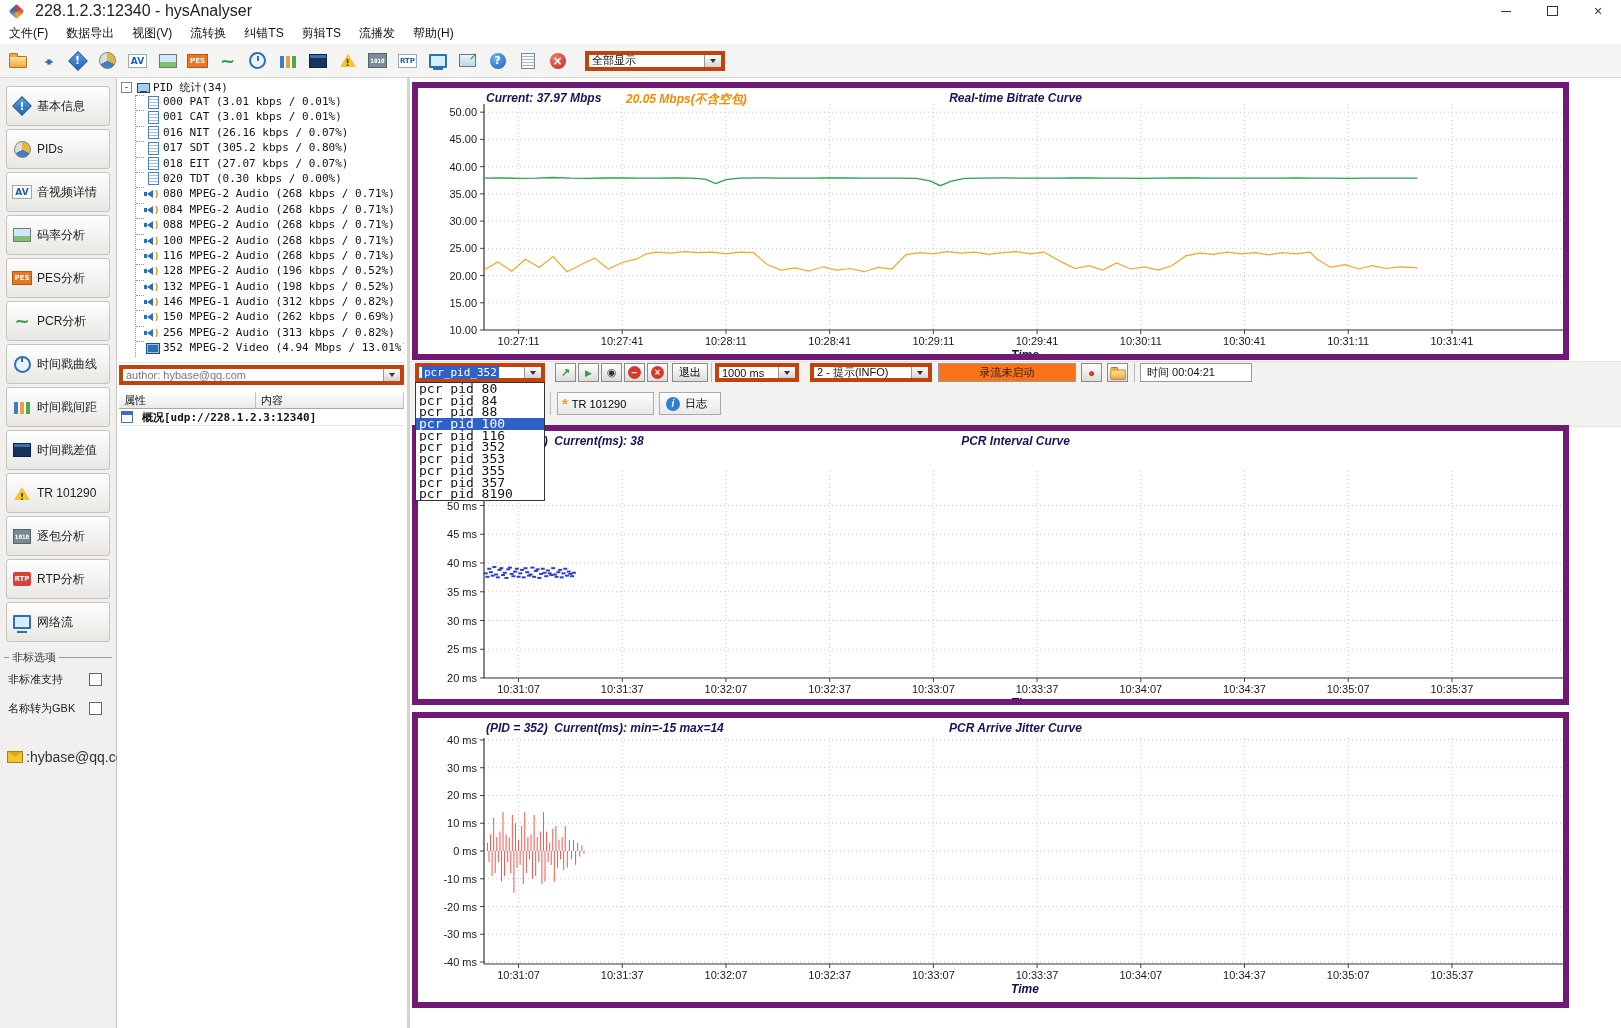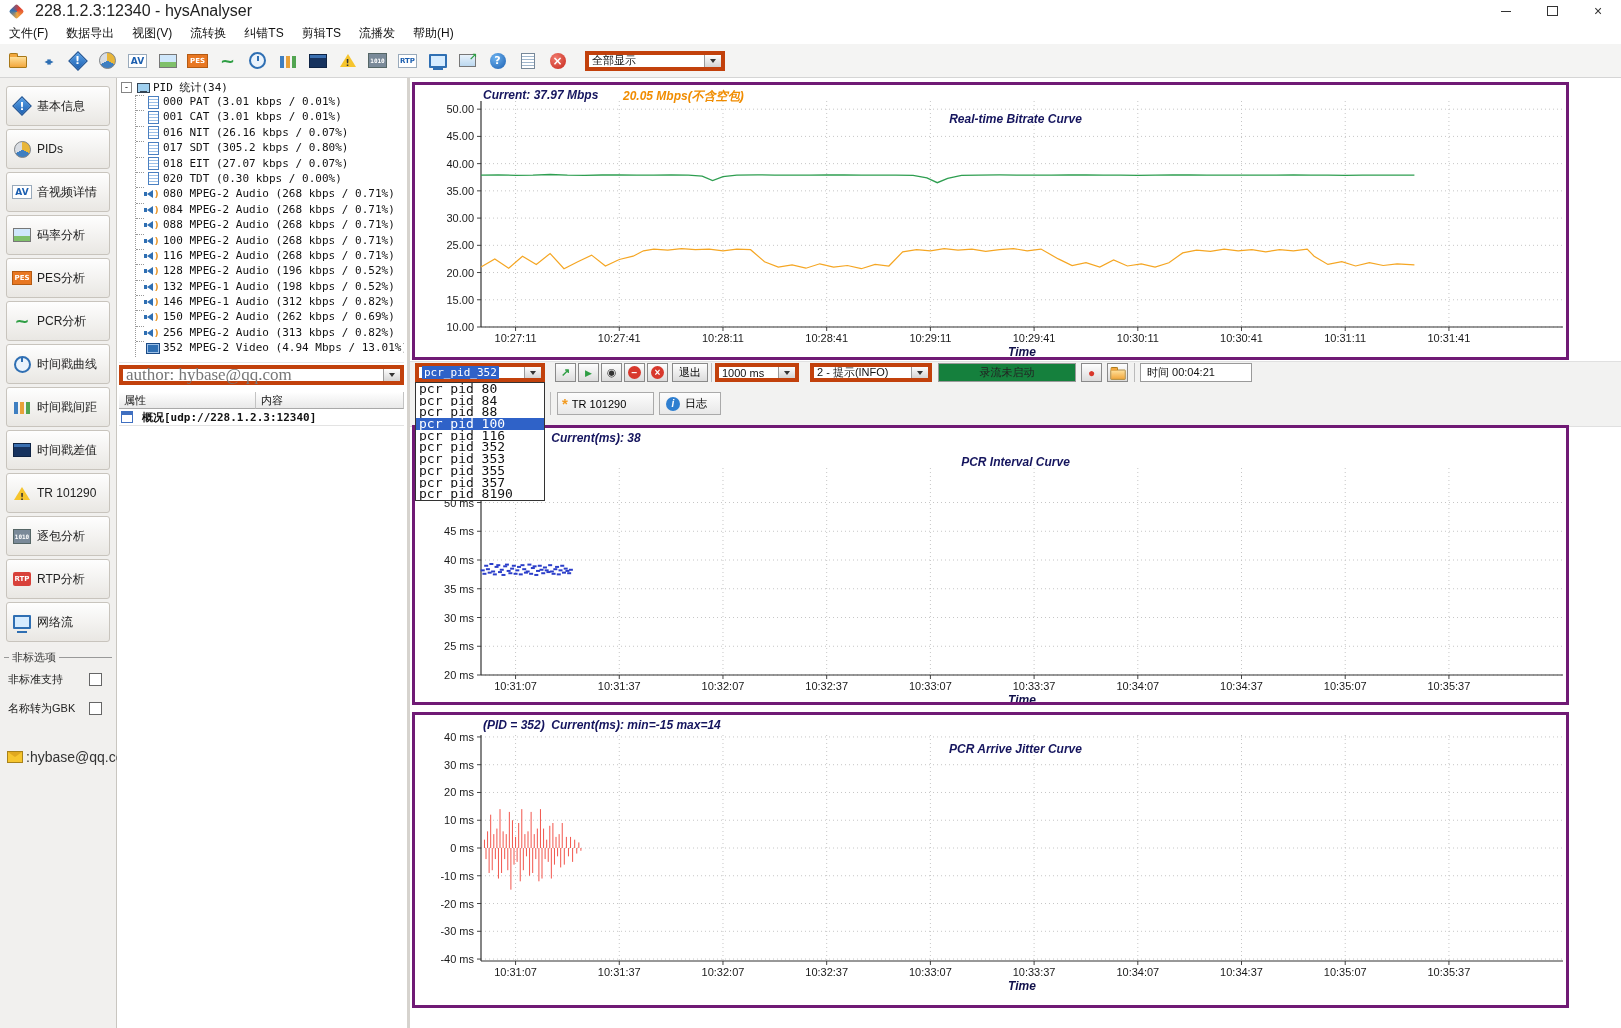--- a/index.html
+++ b/index.html
@@ -97,64 +97,64 @@
   #pidtree{position:absolute;left:2px;top:2px;right:3px;height:282px;overflow:hidden;font-family:"DejaVu Sans Mono",monospace;font-size:11px;border-bottom:1px solid #e8e8e8;}
   .tree-root{display:flex;align-items:center;height:15px;}
   .expander{width:9px;height:9px;border:1px solid #848484;background:#fff;display:inline-flex;align-items:center;justify-content:center;font-size:9px;line-height:7px;margin:0 3px 0 2px;flex:none;}
   .expander::before{content:"-";}
   .tree-ic{width:16px;height:14px;}
   .tree-lb{margin-left:2px;white-space:nowrap;}
   .tree-kids{margin-left:16px;border-left:1px dotted #999;}
   .tree-item{display:flex;align-items:flex-start;height:15.4px;}
   .tree-item::before{content:"";width:8px;border-top:1px dotted #999;margin-right:1px;flex:none;}
   #authorbar{position:absolute;left:2px;top:287px;right:3px;height:20px;}
-  .author-text{font-family:Liberation Serif, serif;font-size:17px;color:#777;text-align:right;}
+  .author-text{font-family:Liberation Sans, sans-serif;font-size:11px;color:#777;text-align:right;}
   #propheader{position:absolute;left:2px;top:314px;right:3px;height:17px;display:flex;}
   .ph-cell{background:linear-gradient(#ffffff,#e9e9e9);border-right:1px solid #c3c3c3;border-bottom:1px solid #a9a9a9;font-size:11px;padding:1px 0 0 5px;box-sizing:border-box;flex:1;}
   .ph-cell.key{width:137px;flex:none;}
   #propgroup{position:absolute;left:2px;top:331px;right:3px;height:16px;display:flex;align-items:center;border-bottom:1px solid #e3e3e3;font-family:"DejaVu Sans Mono",monospace;font-size:11px;}
   .grp-ic{width:16px;height:14px;}
   .pg-text{font-weight:bold;white-space:nowrap;margin-left:7px;}
   #prop-rows{position:absolute;left:2px;top:347px;right:3px;}
   .prop-row{display:flex;height:16px;border-bottom:1px solid #e9e9e9;font-family:"DejaVu Sans Mono",monospace;font-size:11px;}
   .pc{box-sizing:border-box;padding:1px 0 0 4px;white-space:nowrap;overflow:hidden;}
   .pc.key{width:137px;flex:none;border-right:1px solid #e3e3e3;padding-left:18px;}
   .pc.val{flex:1;}
 
   
   #main{position:absolute;left:410px;top:78px;width:1211px;height:950px;background:#fff;}
-  .chart{position:absolute;border:3px solid #701a75;background:#fff;box-sizing:border-box;overflow:hidden;text-decoration:underline;}
+  .chart{position:absolute;border:6px solid #701a75;background:#fff;box-sizing:border-box;overflow:hidden;text-decoration:underline;}
   #chartp0{left:2px;top:4px;width:1157px;height:278px;}
   #chartp1{left:2px;top:347px;width:1157px;height:280px;}
   #chartp2{left:2px;top:634px;width:1157px;height:296px;}
   .chart svg{position:absolute;left:0;top:0;}
   .chead{position:absolute;top:3px;left:0;right:0;height:15px;z-index:2;pointer-events:none;}
   .ch-left{position:absolute;left:68px;font-weight:bold;font-style:italic;font-size:12px;color:#15155e;white-space:pre;}
   .ch-accent{position:absolute;left:208px;font-weight:bold;font-style:italic;font-size:12px;color:#f08c00;white-space:pre;}
-  .ch-title{position:absolute;left:66px;right:16px;text-align:center;font-weight:bold;font-style:italic;font-size:12px;color:#15155e;margin-top:24px;}
+  .ch-title{position:absolute;left:66px;right:16px;text-align:center;font-weight:bold;font-style:italic;font-size:12px;color:#15155e;}
   svg text.axlab{font-size:11px;fill:#1a1a1a;font-family:"Liberation Sans",sans-serif;}
   svg text.timelab{font-size:12px;font-weight:bold;font-style:italic;fill:#10104a;font-family:"Liberation Sans",sans-serif;}
 
   #ctrlstrip{position:absolute;left:0;top:283px;width:100%;height:64px;background:#f2f2f1;border-top:1px solid #e0e0e0;border-bottom:1px solid #e0e0e0;}
   #row1{position:absolute;left:0;top:285px;width:100%;height:20px;z-index:3;}
   #row2{position:absolute;left:0;top:314px;width:100%;height:24px;z-index:3;}
   #row1 > *, #row2 > *{position:absolute;top:0;}
   #pcr-combo{left:5px;width:130px;}
   .sbtn{width:21px;height:19px;border:1px solid #8a8a8a;background:linear-gradient(#fefefe,#dcdcdc);display:flex;align-items:center;justify-content:center;padding:0;}
   #b-snap{left:145px;} #b-play{left:168px;} #b-rec{left:191px;} #b-min{left:214px;} #b-x{left:237px;}
   .g-snap{color:#2f9e44;font-weight:bold;font-size:11px;}
   .g-play{color:#2f9e44;font-size:9px;}
   .g-rec{color:#333;font-size:11px;}
   .g-redc{width:13px;height:13px;border-radius:50%;background:#d8382c;color:#fff;font-size:10px;font-weight:bold;display:flex;align-items:center;justify-content:center;line-height:1;}
   #b-exit{left:262px;width:36px;height:19px;border:1px solid #8a8a8a;background:linear-gradient(#fefefe,#dcdcdc);font-size:11px;padding:0;}
   .vsep{width:1px;height:19px;background:#bbb;}
   #sep1{left:301px;} #sep2{left:724px;} #sep3{left:140px;height:23px;}
   #interval-combo{left:305px;width:84px;}
   #loglevel-combo{left:400px;width:122px;}
-  #recstatus{left:528px;width:138px;height:19px;border:1px solid #9a9a9a;background:#15803d;box-sizing:border-box;text-align:center;font-size:11px;line-height:17px;color:#222;}
+  #recstatus{left:528px;width:138px;height:19px;border:1px solid #9a9a9a;background:#f97316;box-sizing:border-box;text-align:center;font-size:11px;line-height:17px;color:#222;}
   #b-dot{left:671px;} #b-folder{left:697px;}
   .g-dot{color:#d8382c;font-size:12px;}
   #b-folder .ticon{transform:scale(.85);}
   #timefield{left:730px;width:112px;height:19px;border:1px solid #9a9a9a;background:#fff;box-sizing:border-box;font-size:11px;line-height:17px;padding-left:6px;}
   #b-tr{left:147px;width:97px;height:23px;border:1px solid #aaa;background:linear-gradient(#fdfdfd,#e8e8e8);display:flex;align-items:center;gap:4px;font-size:11px;padding:0 4px;}
   .g-burst{color:#f29a1f;font-weight:bold;font-size:15px;line-height:1;}
   #b-log{left:249px;width:62px;height:23px;border:1px solid #aaa;background:linear-gradient(#fdfdfd,#e8e8e8);display:flex;align-items:center;gap:5px;font-size:11px;padding:0 6px;}
   .g-info{width:14px;height:14px;border-radius:50%;background:#2f7fd0;color:#fff;font-weight:bold;font-style:italic;font-size:10px;display:flex;align-items:center;justify-content:center;flex:none;}
 
   #pcr-dropdown{position:absolute;left:5px;top:304px;width:130px;border:1px solid #333;background:#fff;z-index:50;box-sizing:border-box;}

